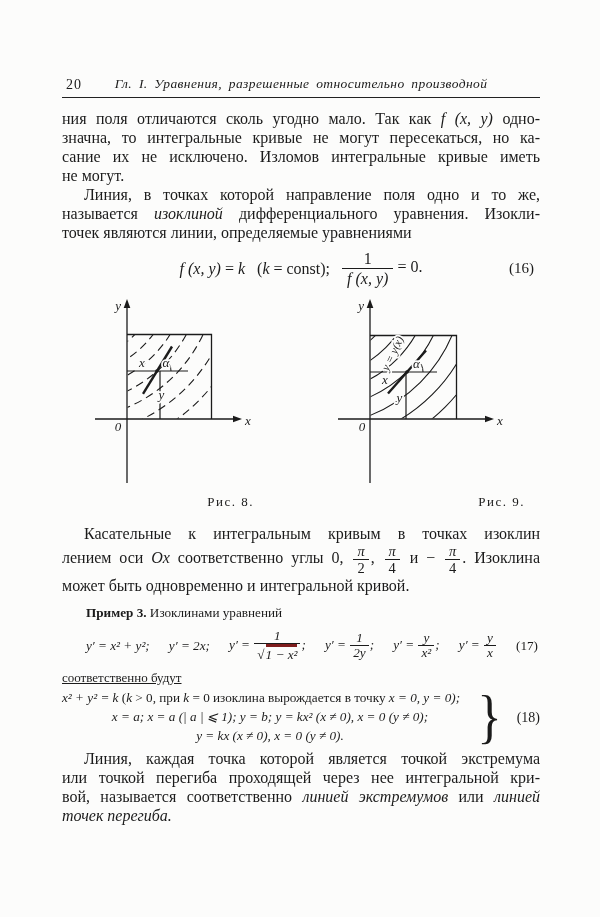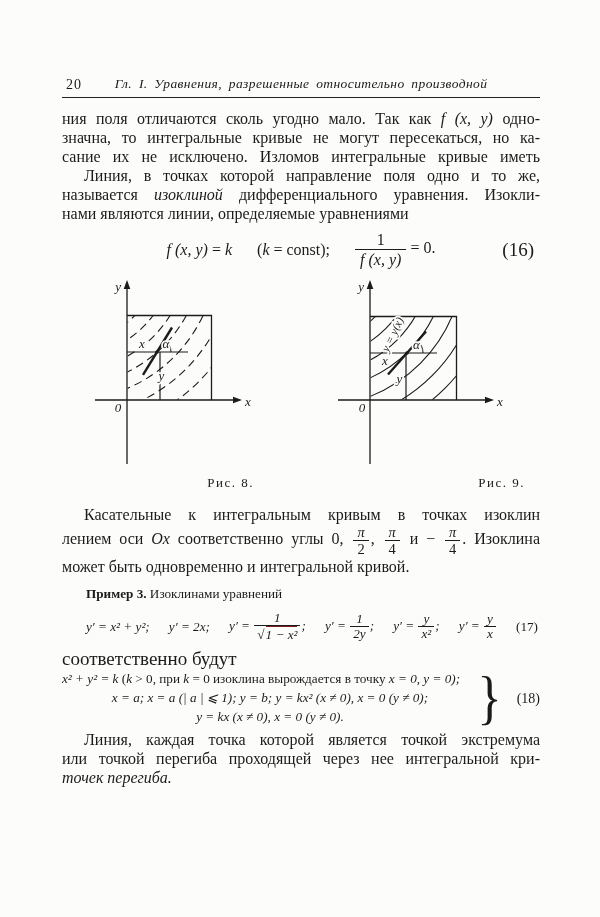--- a/index.html
+++ b/index.html
@@ -17,46 +17,46 @@
   p{margin:0;}
   .ln{display:block;}
   .jl{text-align:justify;text-align-last:justify;}
   .ind{text-indent:22px;}
   .mi,.it{font-style:italic;}
   .b{font-weight:bold;}
   #p1{margin-top:11px;}
   #p3{margin-top:13px;}
   #p4{margin-top:4px;}
   
-  .eq{position:relative;display:flex;justify-content:center;align-items:center;column-gap:25px;}
+  .eq{position:relative;display:flex;justify-content:center;align-items:center;column-gap:12px;}
   #eq16{margin-top:4px;height:44px;font-size:16px;}
-  .eqtag{position:absolute;right:6px;top:50%;transform:translateY(-50%);font-style:normal;font-size:19px;}
+  .eqtag{position:absolute;right:6px;top:50%;transform:translateY(-50%);font-style:normal;font-size:15px;}
   .frac{display:inline-block;vertical-align:middle;text-align:center;}
   .frac .num{display:block;padding:0 5px 1px;border-bottom:1px solid #1b1b1b;line-height:17px;}
   .frac .den{display:block;padding:1px 5px 0;line-height:17px;}
   .f14{font-size:14.5px;margin:0 2px;}
   .f14 .num,.f14 .den{line-height:16px;padding:0 4px;}
   .f13{font-size:13.2px;margin:0 1px;}
   .f13 .num,.f13 .den{line-height:14px;padding:0 3px;}
-  .ovl{display:inline-block;border-top:1px solid #7f1d1d;line-height:13px;margin-left:1px;padding-top:1px;}
+  .ovl{display:inline-block;border-top:3px solid #7f1d1d;line-height:13px;margin-left:1px;padding-top:1px;}
   
   .figures{display:flex;margin:7px 0 0 23px;column-gap:35px;}
   figure{margin:0;}
   .caption{font-size:13px;letter-spacing:1.5px;margin-top:1px;text-align:right;}
   #fig8cap{padding-right:46px;}
   #fig9cap{padding-right:25px;}
   svg text{font-family:"Liberation Serif","DejaVu Serif",serif;font-style:italic;
            font-size:13px;fill:#1b1b1b;}
   .halo{paint-order:stroke;stroke:#fcfcfb;stroke-width:3.5px;}
   .crvlbl{font-size:11.5px;}
   
   .ex{margin:9px 0 0;font-size:13.2px;line-height:17px;text-indent:24px;}
   #eq17{margin-top:4px;font-size:13.2px;display:flex;align-items:center;
         justify-content:space-between;padding:0 2px 0 24px;height:40px;}
-  .inter{margin:4px 0 0;font-size:19px;line-height:17px;}
+  .inter{margin:4px 0 0;font-size:13px;line-height:17px;text-decoration:underline;}
   #eq18{position:relative;margin-top:2px;font-size:13.2px;line-height:19px;padding-right:62px;}
   .ln18{display:block;}
   .c2,.c3{text-align:center;}
   .brace18{position:absolute;right:36px;top:50%;transform:translateY(-52%) scaleX(.85);
            font-size:60px;font-weight:400;}
   .tag18{position:absolute;right:0;top:50%;transform:translateY(-50%);font-size:14px;}
 </style>
 </head>
 <body>
 
@@ -67,26 +67,27 @@
     <span class="running">Гл. I. Уравнения, разрешенные относительно производной</span>
   </div>
   <hr class="rule">
 
   <div class="bodytext">
 
     <p id="p1">
       <span class="ln jl"><span>ния поля отличаются сколь угодно мало. Так как </span><span class="mi">f (x, y)</span><span> одно-</span></span>
       <span class="ln jl">значна, то интегральные кривые не могут пересекаться, но ка-</span>
       <span class="ln jl">сание их не исключено. Изломов интегральные кривые иметь</span>
+      <span class="ln">не могут.</span>
     </p>
 
     <p>
       <span class="ln jl ind">Линия, в точках которой направление поля одно и то же,</span>
       <span class="ln jl"><span>называется </span><span class="it">изоклиной</span><span> дифференциального уравнения. Изокли-</span></span>
-      <span class="ln">нами являются линии, определяемые уравнениями</span>
+      <span class="ln">точек являются линии, определяемые уравнениями</span>
     </p>
 
     <div id="eq16" class="eq">
       <span><span class="mi">f (x, y)</span><span> = </span><span class="mi">k</span></span>
       <span><span>(</span><span class="mi">k</span><span> = const);</span></span>
       <span><span class="frac"><span class="num">1</span><span class="den mi">f (x, y)</span></span><span> = 0.</span></span>
       <span class="eqtag">(16)</span>
     </div>
 
     <div class="figures">
@@ -190,17 +191,18 @@
       <span class="ln18"><span class="mi">x² + y² = k</span><span>  (</span><span class="mi">k</span><span> &gt; 0, при </span><span class="mi">k</span><span> = 0 изоклина вырождается в точку </span><span class="mi">x = 0, y = 0);</span></span>
       <span class="ln18 c2 mi">x = a;   x = a   (| a | ⩽ 1);   y = b;   y = kx²   (x ≠ 0),   x = 0   (y ≠ 0);</span>
       <span class="ln18 c3 mi">y = kx   (x ≠ 0),   x = 0   (y ≠ 0).</span>
       <span class="brace18">}</span>
       <span class="tag18">(18)</span>
     </div>
 
     <p id="p4">
       <span class="ln jl ind">Линия, каждая точка которой является точкой экстремума</span>
       <span class="ln jl">или точкой перегиба  проходящей через нее интегральной кри-</span>
+      <span class="ln jl"><span>вой, называется соответственно </span><span class="it">линией экстремумов</span><span> или </span><span class="it">линией</span></span>
       <span class="ln it">точек перегиба.</span>
     </p>
 
   </div>
 </div>
 
 </body></html>

